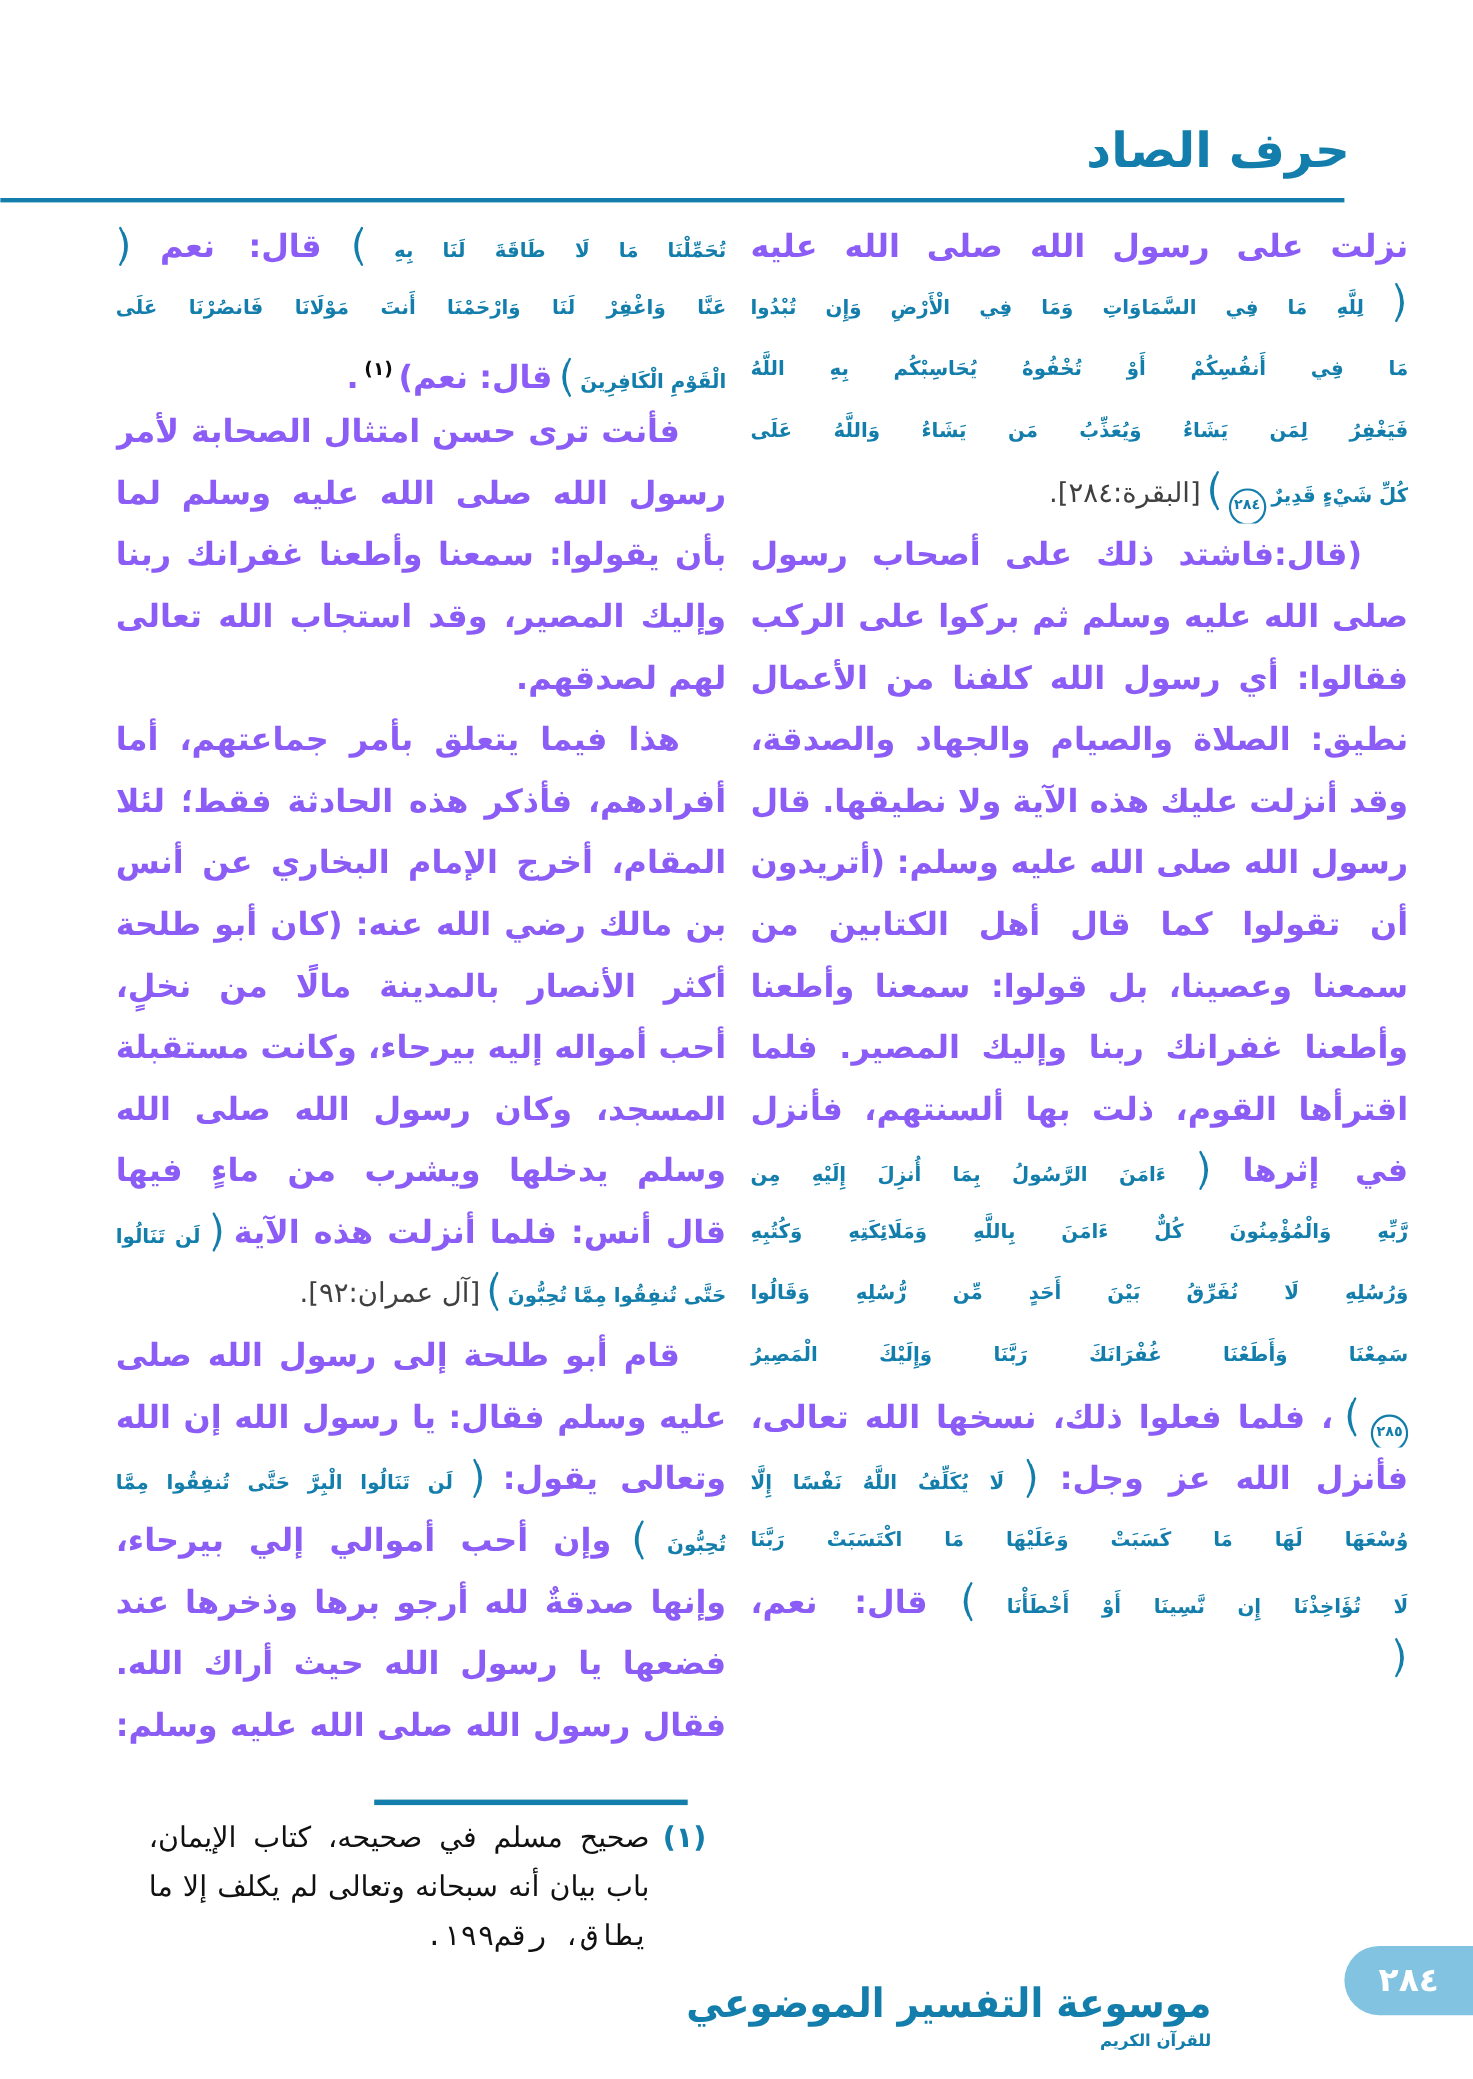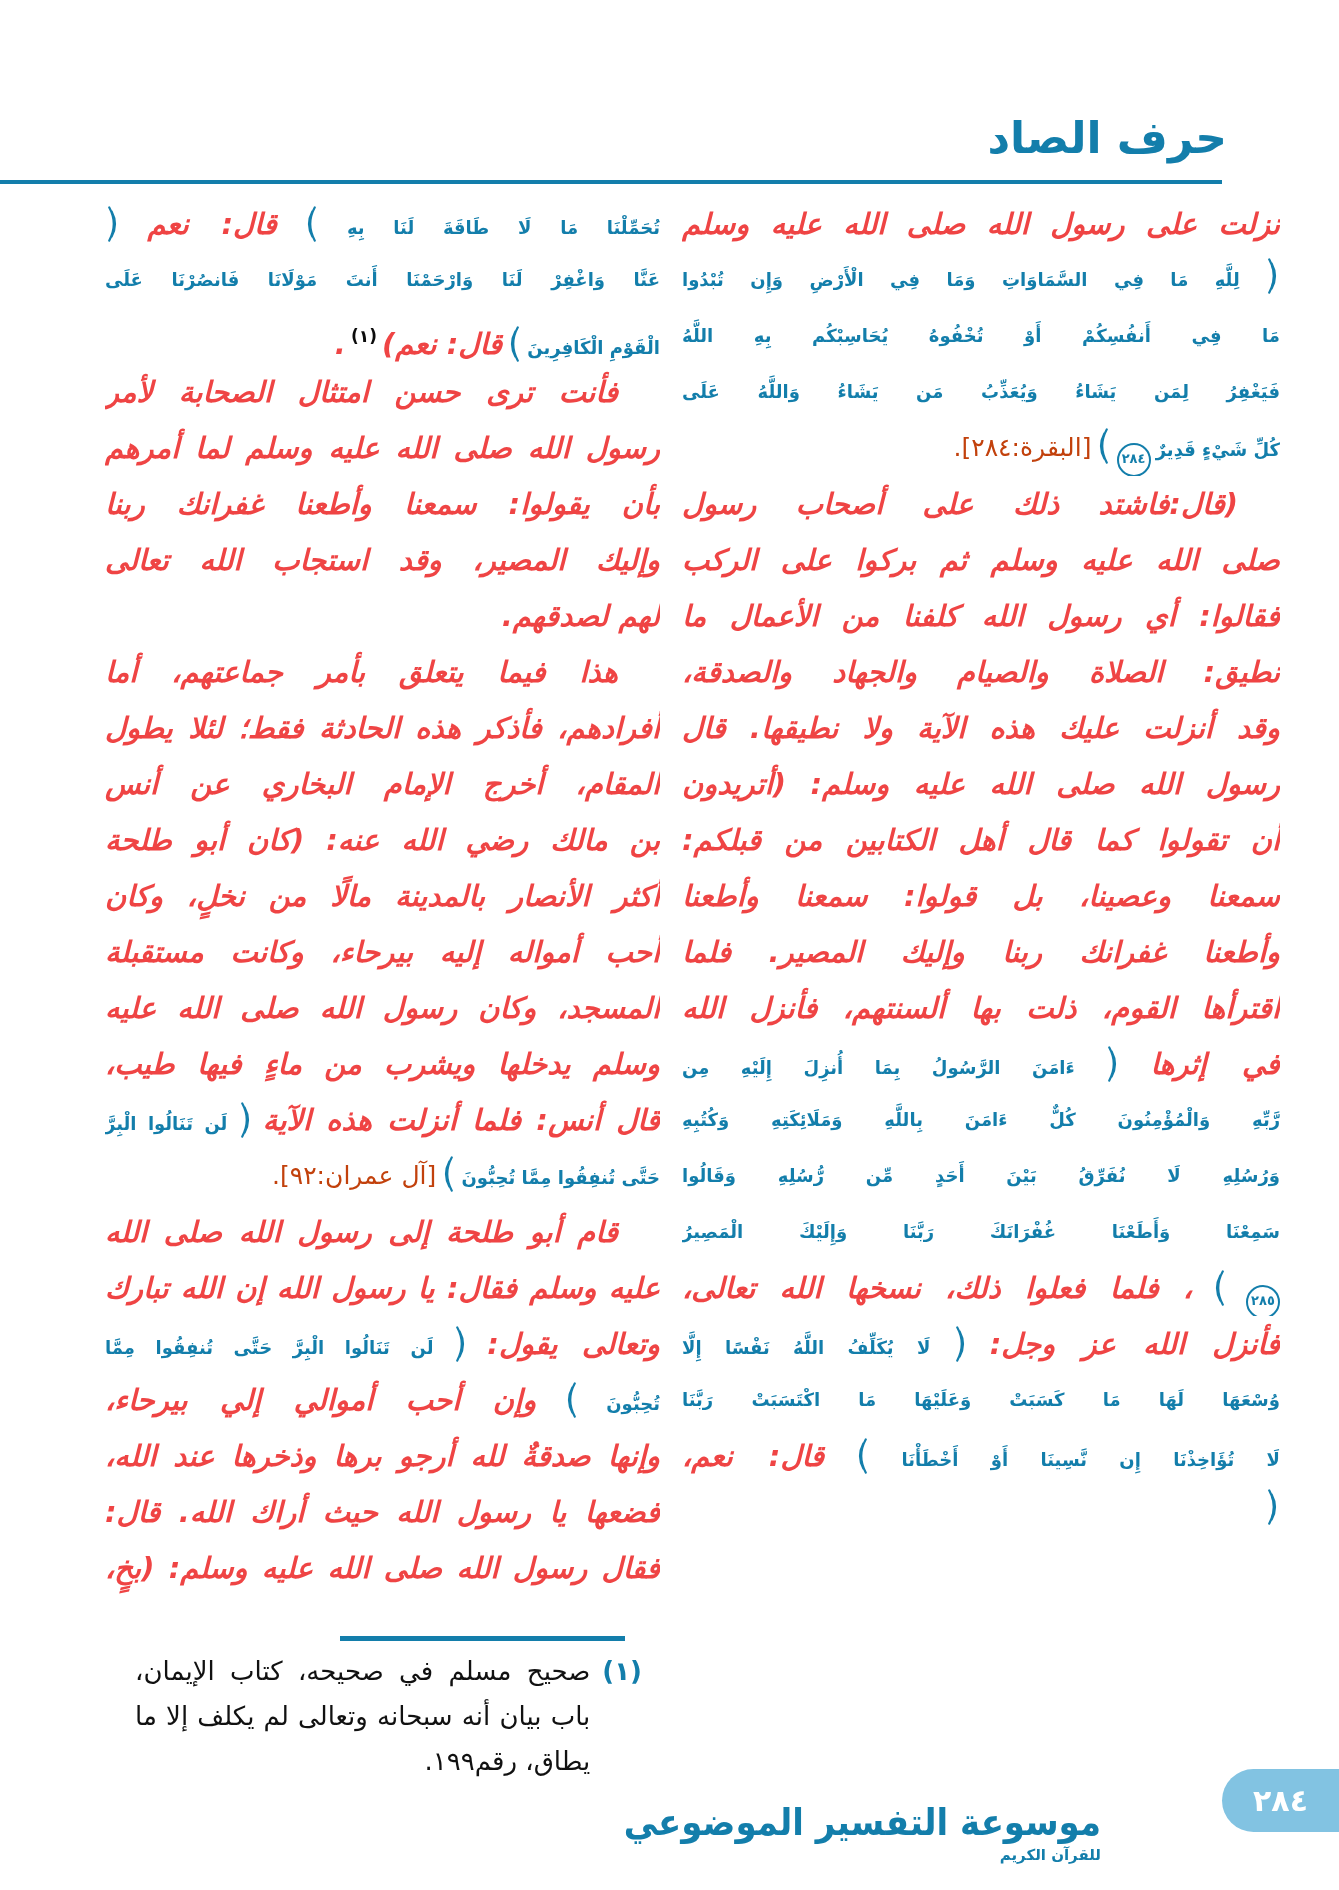--- a/index.html
+++ b/index.html
@@ -32,23 +32,23 @@
   .col{min-width:0;}
   .col-r{width:598px;}
   .col-l{width:555px;}
   .line{
     height:56px;line-height:56px;
     text-align:justify;text-align-last:justify;
     overflow:hidden;white-space:normal;
   }
   .line.end{text-align-last:right;}
   .line.indent{padding-right:42px;}
-  .seg-b{font-weight:bold;font-size:29px;color:#ef4444;font-style:italic;}
+  .seg-b{font-weight:bold;font-size:29px;color:#8b5cf6;}
   .seg-q{font-weight:bold;font-size:18px;color:var(--accent);}
-  .seg-ref{font-weight:normal;font-size:25px;color:#c2410c;}
+  .seg-ref{font-weight:normal;font-size:25px;color:#404040;}
   .seg-sup{font-weight:bold;font-size:17px;color:#0c0c0c;vertical-align:12px;}
   .seg-med{
     display:inline-block;width:30px;height:30px;
     border:2px solid var(--accent);border-radius:50%;
     color:var(--accent);font-size:13px;line-height:27px;
     text-align:center;font-weight:bold;vertical-align:-7px;
     text-align-last:center;
   }
   .bracket{height:38px;width:15px;vertical-align:-9px;color:var(--accent);}
   .fn-rule{
@@ -58,21 +58,21 @@
   .footnote{display:flex;align-items:flex-start;padding-right:18px;}
   .fn-marker{
     flex:0 0 auto;font-size:26px;font-weight:bold;color:var(--accent);
     line-height:45px;margin-left:12px;
   }
   .fn-text{flex:1 1 auto;min-width:0;padding-left:30px;}
   .fn-line{
     font-size:26px;line-height:45px;color:#111;
     text-align:justify;text-align-last:justify;overflow:hidden;
   }
-  .fn-line.end{text-align-last:right;}
+  .fn-line.end{text-align-last:right;font-family:Liberation Mono, monospace;}
   .logo{
     position:absolute;bottom:26px;right:238px;
     text-align:right;color:var(--accent);
   }
   .logo-main{font-size:34px;font-weight:bold;transform:scaleY(1.08);}
   .logo-sub{font-size:15px;font-weight:bold;margin-top:4px;}
   .page-tab{
     position:absolute;right:0;bottom:58px;
     width:117px;height:63px;background:var(--tab);
     border-radius:34px 0 0 34px;

